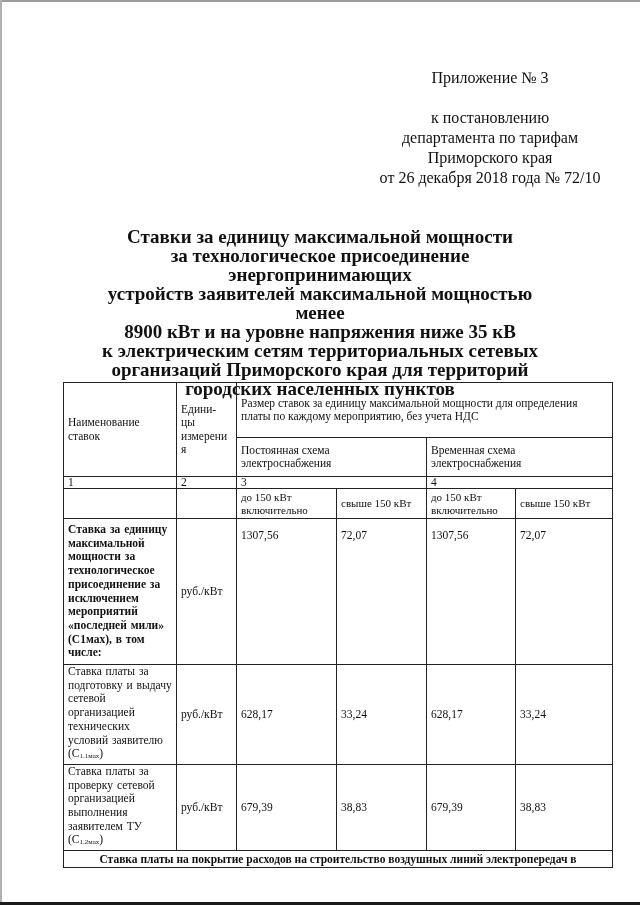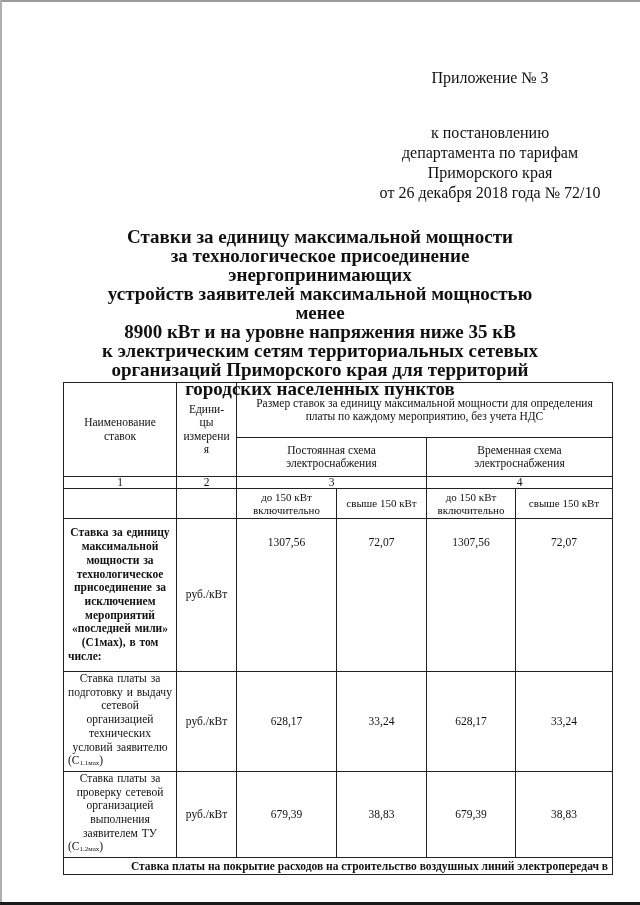--- a/index.html
+++ b/index.html
@@ -32,21 +32,21 @@
     .appendix {
       position: absolute;
       left: 360px;
       top: 68px;
       width: 260px;
       text-align: center;
       font-size: 16px;
       line-height: 20px;
     }
     .appendix .app-no {
-      margin-bottom: 35px;
+      margin-bottom: 20px;
     }
 
     .doc-title {
       position: absolute;
       left: 100px;
       top: 227px;
       width: 440px;
       text-align: center;
       font-weight: bold;
       font-size: 19px;
@@ -58,21 +58,21 @@
       left: 63px;
       top: 382px;
       border-collapse: collapse;
       table-layout: fixed;
       font-size: 11.5px;
       line-height: 13.5px;
     }
     table.rates td {
       border: 1px solid #222;
       padding: 0 4px;
-      text-align: center;
+      text-align: left;
       vertical-align: middle;
     }
     .col-name { width: 113px; }
     .col-unit { width: 60px; }
     .col-a { width: 100px; }
     .col-b { width: 90px; }
     .col-c { width: 89px; }
     .col-d { width: 97px; }
 
     td.hdr-name { vertical-align: middle; padding-top: 0; }
@@ -87,27 +87,27 @@
       vertical-align: top;
       font-size: 11.5px;
       line-height: 13.7px;
       padding: 2px 3px 0 3px;
       word-spacing: 1px;
     }
     td.name-bold { font-weight: bold; }
     td.unit-cell { vertical-align: middle; font-size: 11.5px; }
     td.val-cell { vertical-align: middle; font-size: 11.5px; }
     tr.body-1 td { height: 135px; }
-    tr.body-1 td.val-cell { vertical-align: top; padding-top: 17px; }
+    tr.body-1 td.val-cell { vertical-align: top; padding-top: 10px; }
     tr.body-1 td.val-cell span { display: block; margin-top: 0; }
     tr.body-2 td { height: 95px; }
     tr.body-3 td { height: 78px; }
     tr.last-row td {
       height: 14px;
-      text-align: right;
+      text-align: center;
       font-weight: bold;
       font-size: 11.5px;
       line-height: 13px;
       padding: 1px 4px;
     }
     sub { font-size: 7px; vertical-align: -1px; }
   </style>
 </head>
 <body>
 

